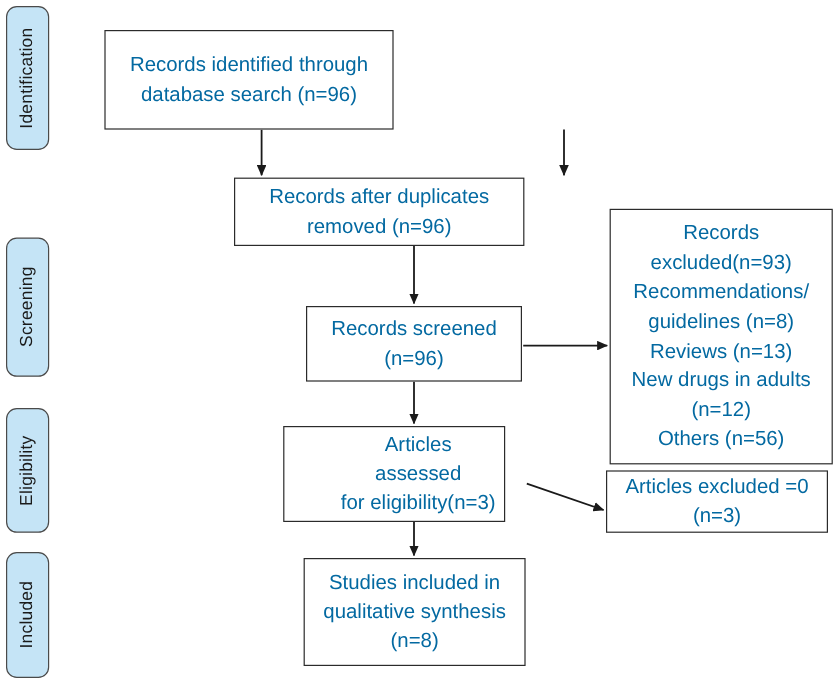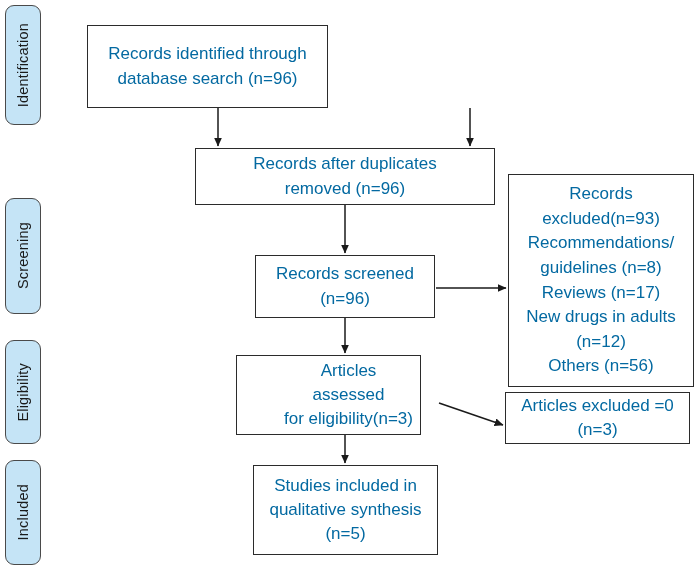--- a/index.html
+++ b/index.html
@@ -97,43 +97,43 @@
         <line x1="345" y1="318" x2="345" y2="353" marker-end="url(#arrowhead)"></line>
         <line x1="439" y1="403" x2="503" y2="425" marker-end="url(#arrowhead)"></line>
         <line x1="345" y1="435" x2="345" y2="463" marker-end="url(#arrowhead)"></line>
       </g>
   </svg>
 
   <div class="flow-box" id="box-0" style="left: 87px; top: 25px; width: 241px; height: 83px;">
     <span class="box-text">Records identified through
 database search (n=96)</span>
   </div>
-  <div class="flow-box" id="box-2" style="left: 195px; top: 148px; width: 300px; height: 57px;">
+  <div class="flow-box" id="box-2" style="left: 195px; top: 148px; width: 242px; height: 57px;">
     <span class="box-text">Records after duplicates
 removed (n=96)</span>
   </div>
   <div class="flow-box" id="box-3" style="left: 255px; top: 255px; width: 180px; height: 63px;">
     <span class="box-text">Records screened (n=96)</span>
   </div>
   <div class="flow-box excluded-list" id="box-4" style="left: 508px; top: 174px; width: 186px; height: 213px;">
     <span class="box-text">Records
 excluded(n=93)
 Recommendations/
 guidelines (n=8)
-Reviews (n=17)
+Reviews (n=13)
 New drugs in adults
 (n=12)
 Others (n=56)</span>
   </div>
   <div class="flow-box" id="box-5" style="left: 236px; top: 355px; width: 185px; height: 80px; padding-left: 40px;">
     <span class="box-text">Articles assessed
 for eligibility(n=3)</span>
   </div>
   <div class="flow-box" id="box-6" style="left: 505px; top: 392px; width: 185px; height: 52px;">
     <span class="box-text">Articles excluded =0
 (n=3)</span>
   </div>
   <div class="flow-box" id="box-7" style="left: 253px; top: 465px; width: 185px; height: 90px;">
     <span class="box-text">Studies included in
-qualitative synthesis (n=5)</span>
+qualitative synthesis (n=8)</span>
   </div>
 
 </div>
 
 </body></html>

